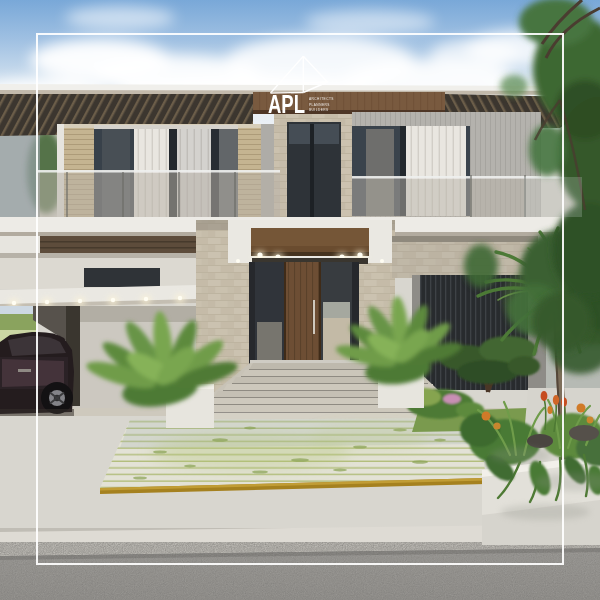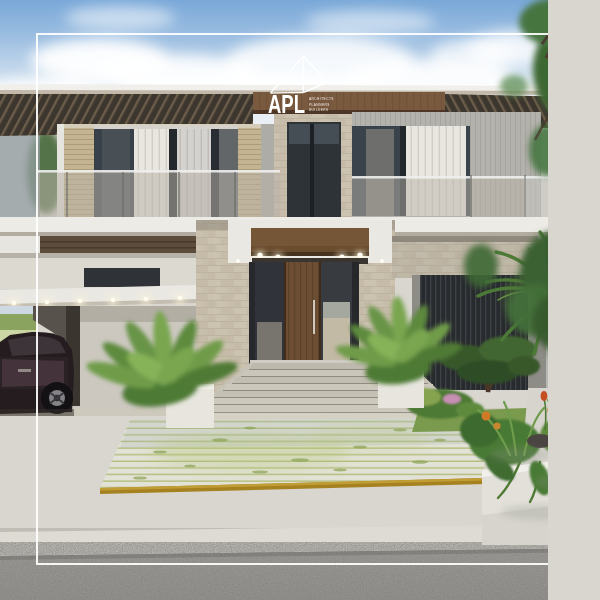--- a/index.html
+++ b/index.html
@@ -1,16 +1,16 @@
 <!DOCTYPE html>
 <html><head>
 <meta charset="utf-8">
 <style>
   html,body{margin:0;padding:0;background:#d8d6cf;}
-  #stage{width:548px;height:600px;position:relative;overflow:hidden;font-family:"Liberation Sans",sans-serif;}
+  #stage{width:600px;height:600px;position:relative;overflow:hidden;font-family:"Liberation Sans",sans-serif;}
 </style>
 </head>
 <body>
 <div id="stage">
 <svg width="600" height="600" viewBox="0 0 600 600">
 <defs>
   <linearGradient id="skyG" x1="0" y1="0" x2="0" y2="1">
     <stop offset="0" stop-color="#79a8d8"></stop>
     <stop offset="0.3" stop-color="#9fc0e2"></stop>
     <stop offset="0.6" stop-color="#cddeee"></stop>

